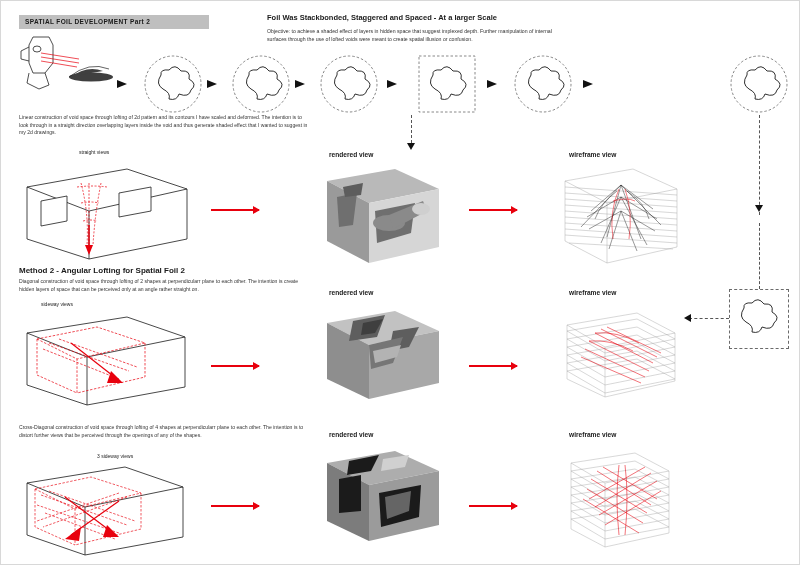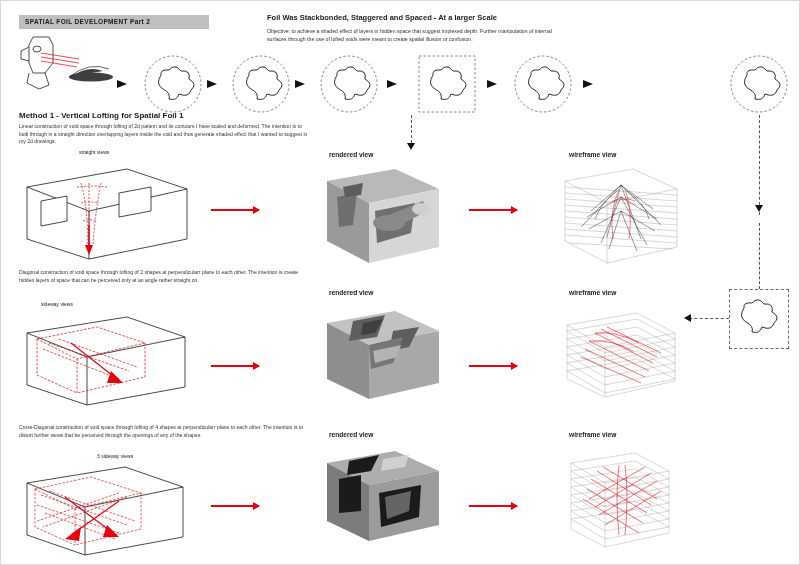--- a/index.html
+++ b/index.html
@@ -118,21 +118,20 @@
       <g stroke="#1a1a1a" stroke-width="0.9" fill="none">
         <path d="M14 18 q-6 9 2 14 q8 4 6 10 q8 2 10 -5 q10 4 12 -4 q7 -6 -2 -11 q2 -9 -8 -8 q-6 -8 -12 -1 q-9 -1 -8 5 Z"></path>
       </g>
     </svg>
   </div>
   <div class="abs dashvert" style="left:758px;top:222px;height:66px;"></div>
   <div class="abs dashline" style="left:688px;top:317px;width:40px;"></div>
   <div class="blkarrow l" style="left:683px;top:313px;"></div>
 
   <div class="abs" style="left:18px;top:110px;width:295px;">
-    <div class="mhead">Method 1 - Vertical Lofting for Spatial Foil 1</div>
     <div class="mbody">Linear construction of void space through lofting of 2d pattern and its contours I have scaled and deformed. The intention is to look through in a straight direction overlapping layers inside the void and thus generate shaded effect that I wanted to suggest in my 2d drawings.</div>
   </div>
 
   <div class="abs smallcap" style="left:78px;top:148px;">straight views</div>
 
   <div class="abs" style="left:18px;top:158px;width:175px;height:105px;">
     <svg width="175" height="105" viewBox="0 0 175 105">
       <g stroke="#1a1a1a" stroke-width="0.8" fill="none">
         <polygon points="8,28 108,10 168,30 70,52"></polygon>
         <polyline points="8,28 8,80 70,100 70,52"></polyline>
@@ -210,20 +209,21 @@
         <path d="M60 44 L28 62 M60 44 L94 64 M60 44 L48 82 M60 44 L76 84"></path>
         <path d="M56 24 q-16 12 -22 28 M66 24 q18 12 22 28"></path>
       </g>
       <g stroke="#e8000d" stroke-width="0.5" fill="none">
         <path d="M58 22 q-10 22 -6 50 M64 22 q8 22 4 50 M52 34 q14 -4 22 0"></path>
       </g>
     </svg>
   </div>
 
   <div class="abs" style="left:18px;top:265px;width:295px;">
+    <div class="mhead">Method 2 - Angular Lofting for Spatial Foil 2</div>
     <div class="mbody">Diagonal construction of void space through lofting of 2 shapes at perpendicularr plane to each other. The intention is create hidden layers of space that can be perceived only at an angle rather straight on.</div>
   </div>
 
   <div class="abs smallcap" style="left:40px;top:300px;">sideway views</div>
 
   <div class="abs" style="left:18px;top:308px;width:175px;height:100px;">
     <svg width="175" height="100" viewBox="0 0 175 100">
       <g stroke="#1a1a1a" stroke-width="0.8" fill="none">
         <polygon points="8,24 108,8 166,28 68,48"></polygon>
         <polyline points="8,24 8,76 68,96 68,48"></polyline>

